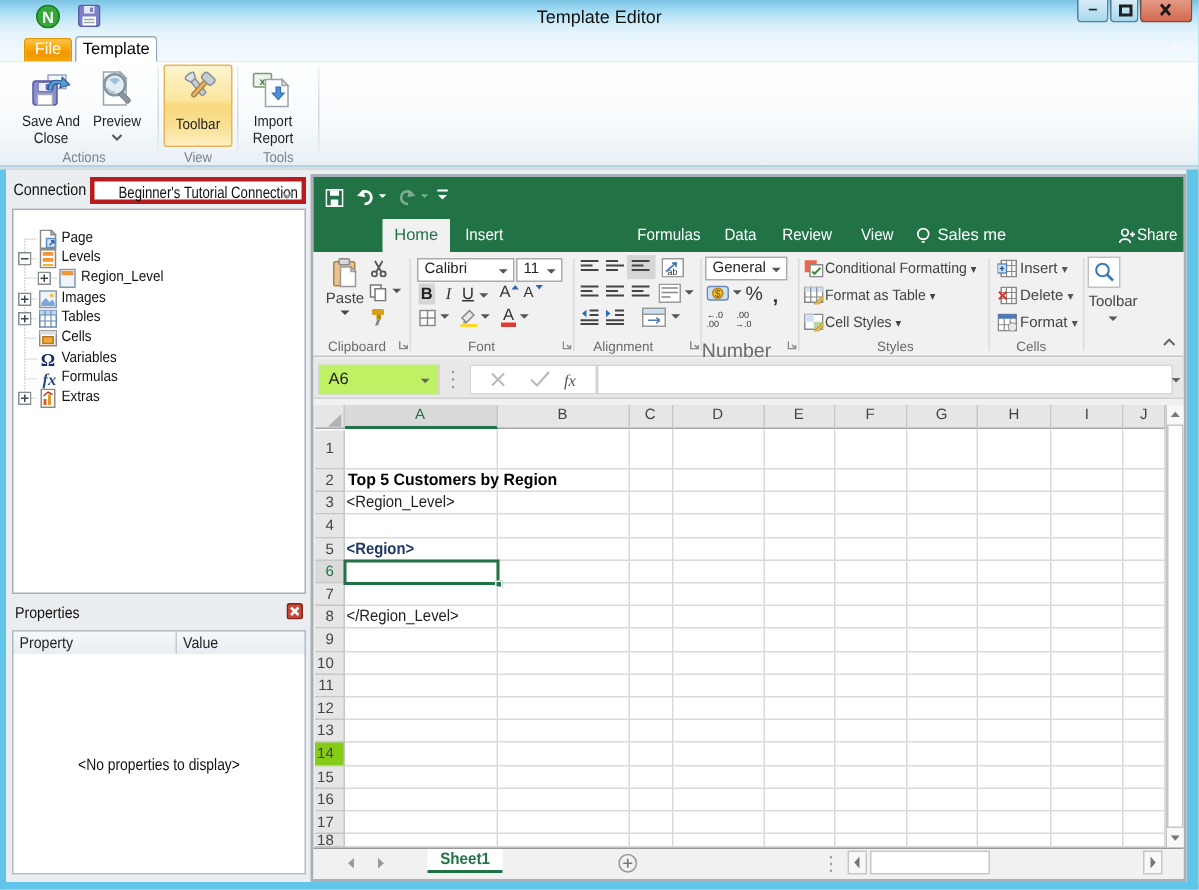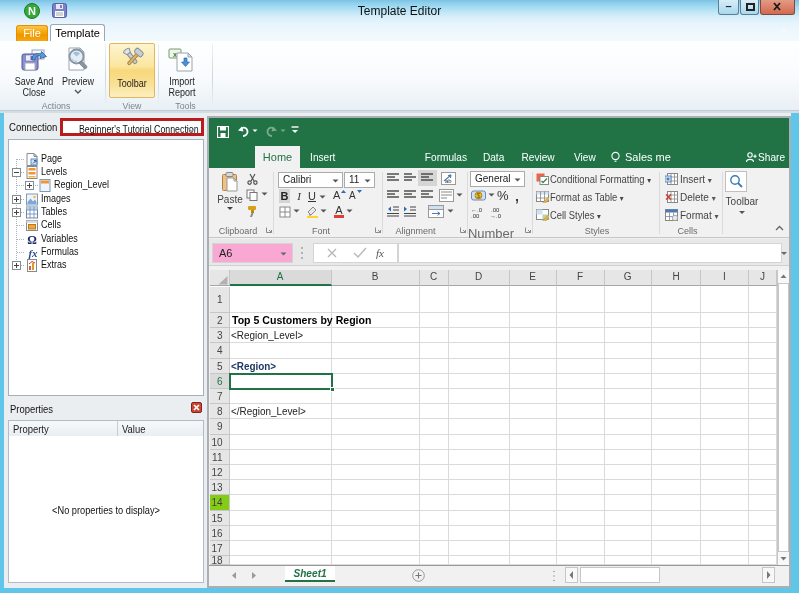--- a/index.html
+++ b/index.html
@@ -591,21 +591,21 @@
         <path d="M12 11 L16 15" stroke="#3a7ab8" stroke-width="1.8"></path>
       </svg>
     </div>
     <div style="position:absolute;left:513px;top:78px;width:40px;text-align:center;font-size:10px;color:#444;">Toolbar</div>
     <div style="position:absolute;left:529px;top:92px;width:8px;height:5px;">
       <svg width="8" height="5">
         <path d="M1 1 L4 4 L7 1" fill="#555"></path>
       </svg>
     </div>
     <div style="position:absolute;left:0;top:121px;width:580px;height:27px;background:#e9e8e8;border-bottom:1px solid #d0d0d0;"></div>
-    <div style="position:absolute;left:3px;top:125px;width:81px;height:20px;background:#f9a8d4;border:1px solid #d4d4d4;font-size:11px;line-height:18px;color:#222;"><span style="padding-left:6px;">A6</span><svg width="7" height="4" style="position:absolute;right:5px;top:8px;">
+    <div style="position:absolute;left:3px;top:125px;width:81px;height:20px;background:#bef264;border:1px solid #d4d4d4;font-size:11px;line-height:18px;color:#222;"><span style="padding-left:6px;">A6</span><svg width="7" height="4" style="position:absolute;right:5px;top:8px;">
         <path d="M0.5 0.5 L3.5 3.5 L6.5 0.5" fill="#666"></path>
       </svg></div>
     <div style="position:absolute;left:92px;top:128px;width:2px;height:14px;">
       <svg width="2" height="14">
         <circle cx="1" cy="2" r="0.9" fill="#999"></circle>
         <circle cx="1" cy="7" r="0.9" fill="#999"></circle>
         <circle cx="1" cy="12" r="0.9" fill="#999"></circle>
       </svg>
     </div>
     <div style="position:absolute;left:104px;top:125px;width:85px;height:20px;background:#fff;border:1px solid #d4d4d4;">
@@ -709,21 +709,21 @@
     <div style="position:absolute;left:21px;top:453px;width:8px;height:9px;">
       <svg width="8" height="9">
         <path d="M6 1 L2 4.5 L6 8" fill="#9a9a9a"></path>
       </svg>
     </div>
     <div style="position:absolute;left:41px;top:453px;width:8px;height:9px;">
       <svg width="8" height="9">
         <path d="M2 1 L6 4.5 L2 8" fill="#9a9a9a"></path>
       </svg>
     </div>
-    <div style="position:absolute;left:76px;top:448px;width:50px;height:16px;background:#fff;border-bottom:2px solid #217346;color:#217346;font-weight:bold;font-size:11px;text-align:center;line-height:15px;font-style:italic;"><span style="display:inline-block;transform:scaleX(0.92);">Sheet1</span></div>
+    <div style="position:absolute;left:76px;top:448px;width:50px;height:16px;background:#fff;border-bottom:2px solid #217346;color:#217346;font-weight:bold;font-size:11px;text-align:center;line-height:15px;"><span style="display:inline-block;transform:scaleX(0.92);">Sheet1</span></div>
     <div style="position:absolute;left:203px;top:451px;width:13px;height:13px;">
       <svg width="13" height="13">
         <circle cx="6.5" cy="6.5" r="5.8" fill="none" stroke="#9a9a9a"></circle>
         <path d="M6.5 3.5 V9.5 M3.5 6.5 H9.5" stroke="#777" stroke-width="1.1"></path>
       </svg>
     </div>
     <div style="position:absolute;left:344px;top:452px;width:2px;height:12px;">
       <svg width="2" height="12">
         <circle cx="1" cy="1.5" r="0.8" fill="#999"></circle>
         <circle cx="1" cy="6" r="0.8" fill="#999"></circle>

